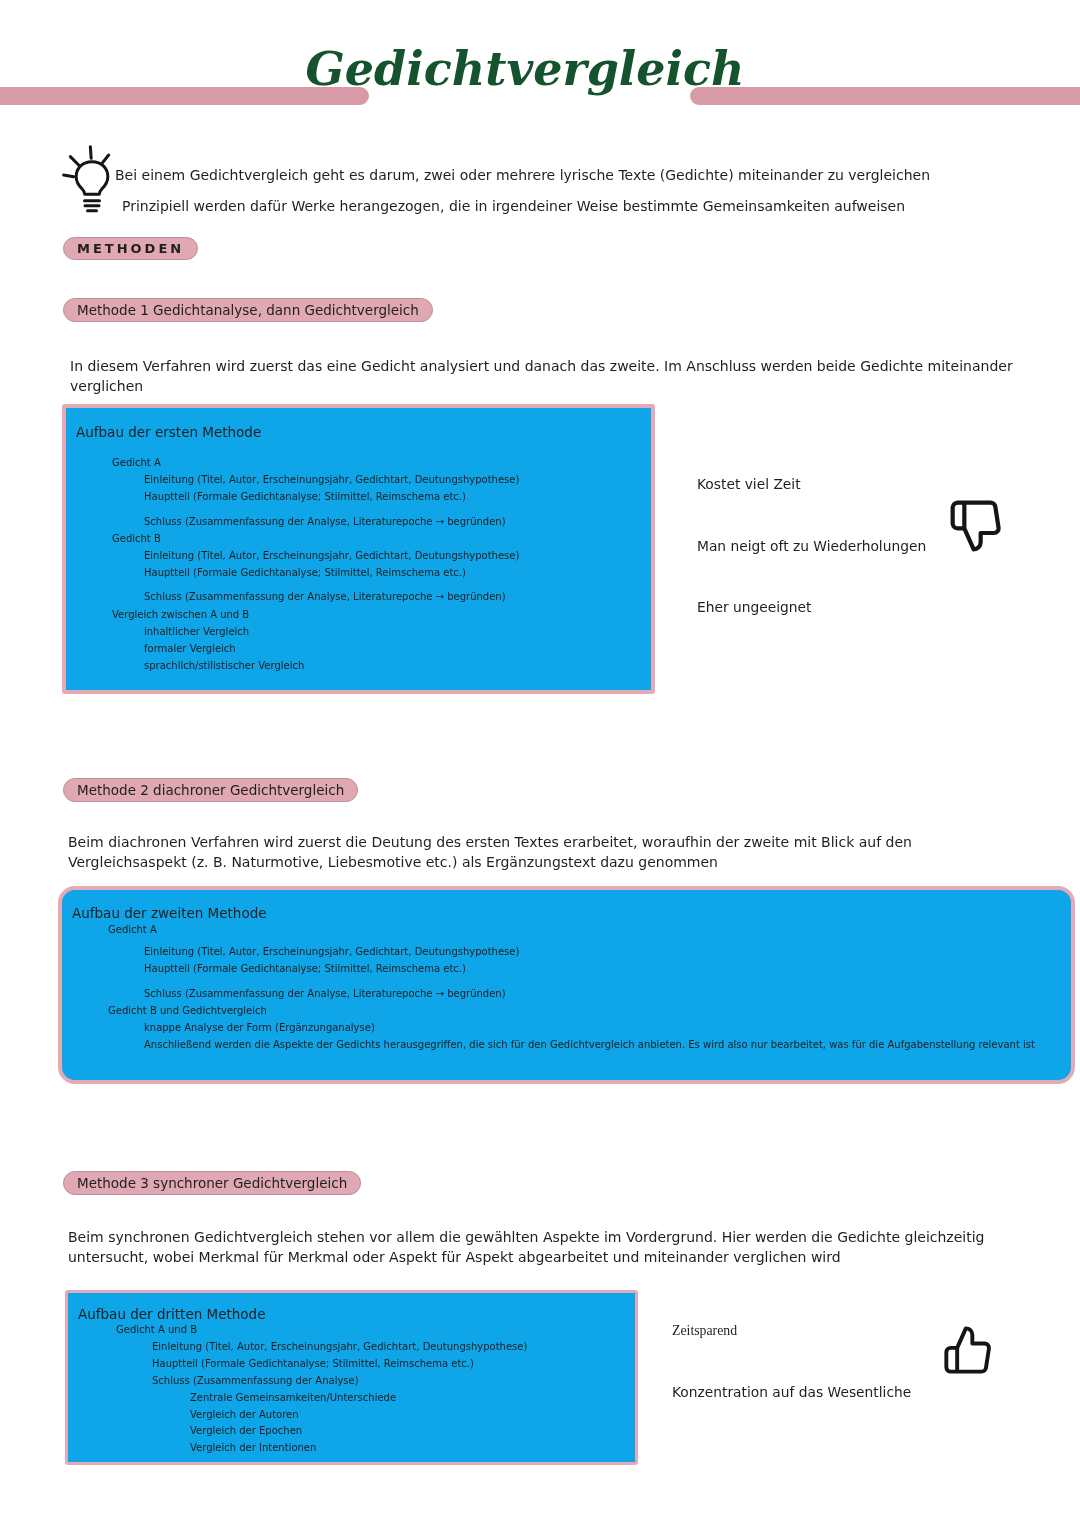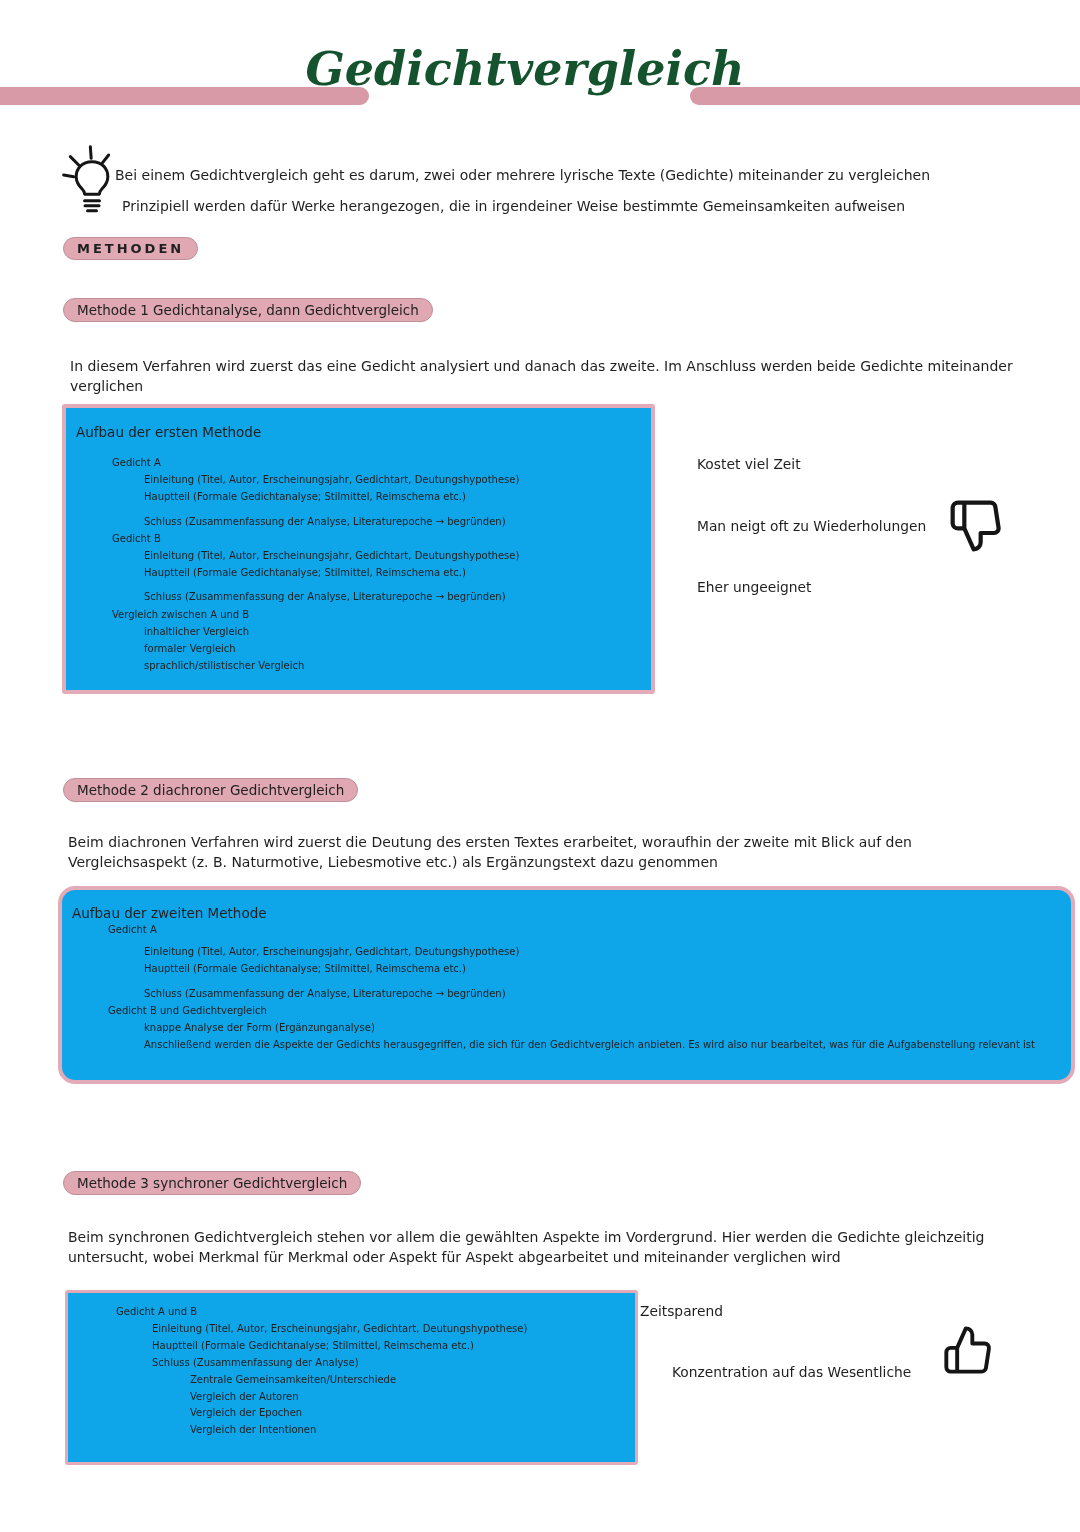--- a/index.html
+++ b/index.html
@@ -50,25 +50,25 @@
   .box3 .bline { line-height:16.9px; }
   .ind1 { margin-left:36px; }
   .ind2 { margin-left:68px; }
   .box2 .ind2 { margin-left:72px; }
   .box3 .ind1 { margin-left:38px; }
   .box3 .ind2 { margin-left:74px; }
   .box3 .ind3 { margin-left:112px; }
   .gap { margin-top:7px; }
   .gap-sm { margin-top:5px; }
   
-  .side-note { position:absolute; font-size:13.8px; white-space:nowrap; }
+  .side-note { position:absolute; font-size:13.8px; white-space:nowrap;margin-top:20px; }
   .s1a { left:697px; top:456px; }
   .s1b { left:697px; top:518px; }
   .s1c { left:697px; top:579px; }
-  .s3a { left:640px; top:1303px; }
+  .s3a { left:672px; top:1303px;font-family:Liberation Serif, serif; }
   .s3b { left:672px; top:1364px; }
   .thumb { position:absolute; }
   .thumb-down { left:948px; top:498px; }
   .thumb-up   { left:942px; top:1324px; }
   svg .stroke { fill:none; stroke:#151515; stroke-width:1.8; stroke-linecap:round; stroke-linejoin:round; }
 </style>
 </head>
 <body>
 
 <div class="page">
@@ -133,20 +133,21 @@
     <div class="bline ind2 gap">Schluss (Zusammenfassung der Analyse, Literaturepoche → begründen)</div>
     <div class="bline ind1">Gedicht B und Gedichtvergleich</div>
     <div class="bline ind2">knappe Analyse der Form (Ergänzunganalyse)</div>
     <div class="bline ind2">Anschließend werden die Aspekte der Gedichts herausgegriffen, die sich für den Gedichtvergleich anbieten. Es wird also nur bearbeitet, was für die Aufgabenstellung relevant ist</div>
   </div>
 
   <span class="pill pill-m3">Methode 3 synchroner Gedichtvergleich</span>
   <p class="desc desc3">Beim synchronen Gedichtvergleich stehen vor allem die gewählten Aspekte im Vordergrund. Hier werden die Gedichte gleichzeitig untersucht, wobei Merkmal für Merkmal oder Aspekt für Aspekt abgearbeitet und miteinander verglichen wird</p>
 
   <div class="box box3">
+    <div class="box-title">Aufbau der dritten Methode</div>
     <div class="bline ind1">Gedicht A und B</div>
     <div class="bline ind2">Einleitung (Titel, Autor, Erscheinungsjahr, Gedichtart, Deutungshypothese)</div>
     <div class="bline ind2">Hauptteil (Formale Gedichtanalyse; Stilmittel, Reimschema etc.)</div>
     <div class="bline ind2">Schluss (Zusammenfassung der Analyse)</div>
     <div class="bline ind3">Zentrale Gemeinsamkeiten/Unterschiede</div>
     <div class="bline ind3">Vergleich der Autoren</div>
     <div class="bline ind3">Vergleich der Epochen</div>
     <div class="bline ind3">Vergleich der Intentionen</div>
   </div>
 

